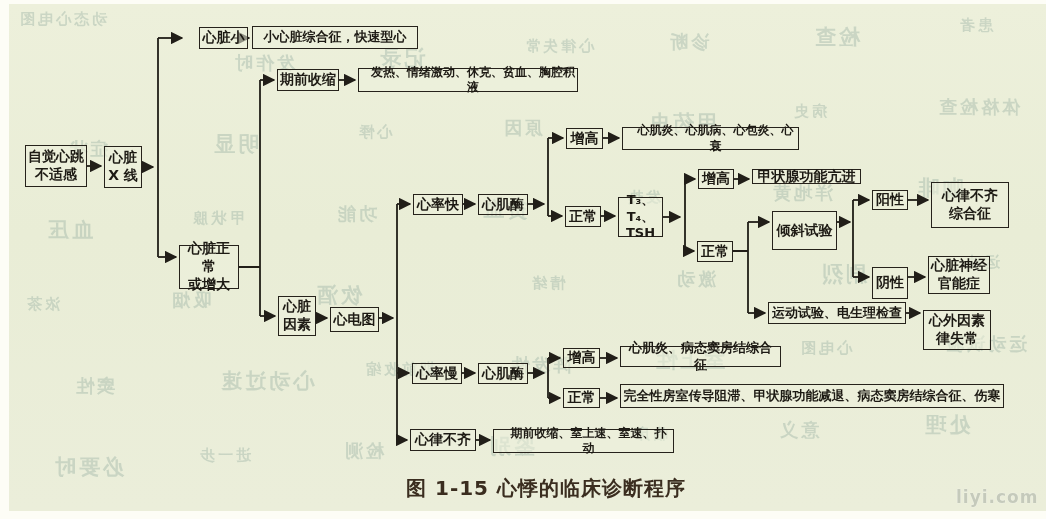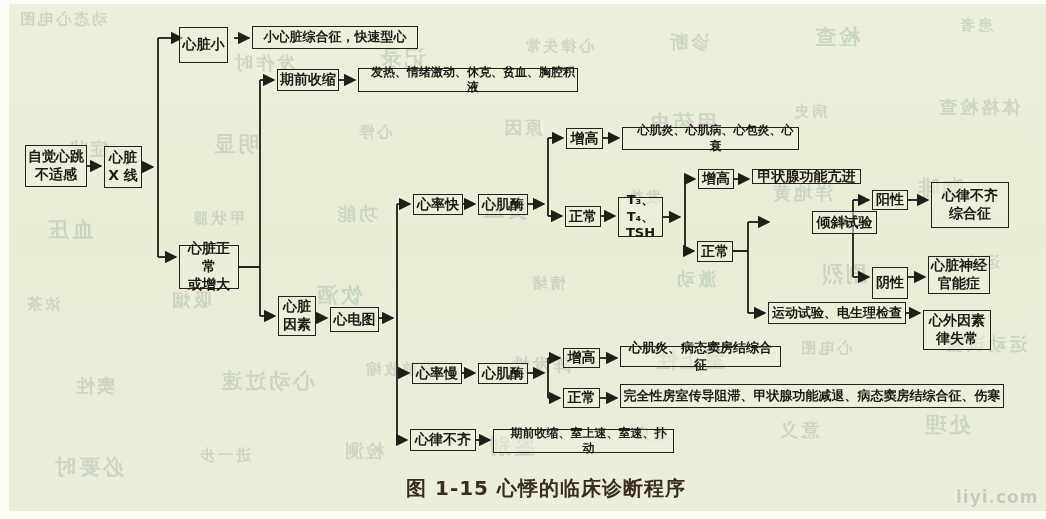--- a/index.html
+++ b/index.html
@@ -140,40 +140,40 @@
     <path d="M600 358 H617" marker-end="url(#arrow)"></path>
     <path d="M600 398 H617" marker-end="url(#arrow)"></path>
     <path d="M476 440 H490" marker-end="url(#arrow)"></path>
   </g>
 </svg>
 
 <div class="node" style="left:25px;top:145px;width:62px;height:42px">自觉心跳
 不适感</div>
 <div class="node" style="left:104px;top:146px;width:38px;height:42px">心脏
 X 线</div>
-<div class="node" style="left:179px;top:27px;width:49px;height:36px">心脏小</div>
+<div class="node" style="left:199px;top:27px;width:49px;height:22px">心脏小</div>
 <div class="node fs13" style="left:252px;top:26px;width:166px;height:23px">小心脏综合征，快速型心</div>
 <div class="node" style="left:277px;top:69px;width:62px;height:22px">期前收缩</div>
 <div class="node fs12" style="left:358px;top:68px;width:220px;height:24px">发热、情绪激动、休克、贫血、胸腔积液</div>
 <div class="node" style="left:179px;top:245px;width:60px;height:44px">心脏正常
 或增大</div>
 <div class="node" style="left:278px;top:296px;width:38px;height:40px">心脏
 因素</div>
 <div class="node" style="left:330px;top:307px;width:49px;height:25px">心电图</div>
 <div class="node" style="left:413px;top:194px;width:50px;height:21px">心率快</div>
 <div class="node" style="left:478px;top:194px;width:50px;height:21px">心肌酶</div>
 <div class="node" style="left:566px;top:128px;width:37px;height:21px">增高</div>
 <div class="node fs12" style="left:622px;top:127px;width:177px;height:23px">心肌炎、心肌病、心包炎、心衰</div>
 <div class="node" style="left:565px;top:206px;width:36px;height:21px">正常</div>
 <div class="node fs13" style="left:618px;top:197px;width:45px;height:40px">T₃、T₄、
 TSH</div>
 <div class="node" style="left:698px;top:169px;width:36px;height:20px">增高</div>
 <div class="node" style="left:752px;top:169px;width:109px;height:15px">甲状腺功能亢进</div>
 <div class="node" style="left:697px;top:241px;width:36px;height:21px">正常</div>
-<div class="node" style="left:812px;top:211px;width:65px;height:23px">倾斜试验</div>
+<div class="node" style="left:772px;top:211px;width:65px;height:39px">倾斜试验</div>
 <div class="node" style="left:872px;top:190px;width:36px;height:20px">阳性</div>
 <div class="node" style="left:931px;top:182px;width:78px;height:46px">心律不齐
 综合征</div>
 <div class="node" style="left:872px;top:267px;width:36px;height:32px">阴性</div>
 <div class="node" style="left:928px;top:256px;width:62px;height:38px">心脏神经
 官能症</div>
 <div class="node fs13" style="left:768px;top:302px;width:138px;height:22px">运动试验、电生理检查</div>
 <div class="node" style="left:923px;top:310px;width:68px;height:40px">心外因素
 律失常</div>
 <div class="node" style="left:412px;top:363px;width:50px;height:21px">心率慢</div>

